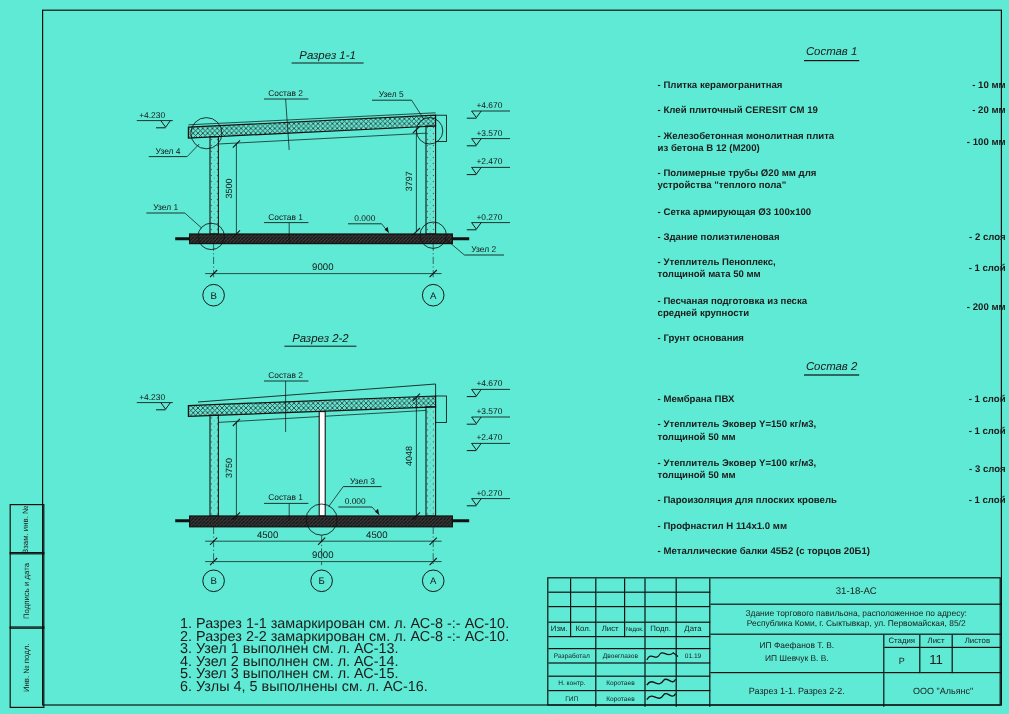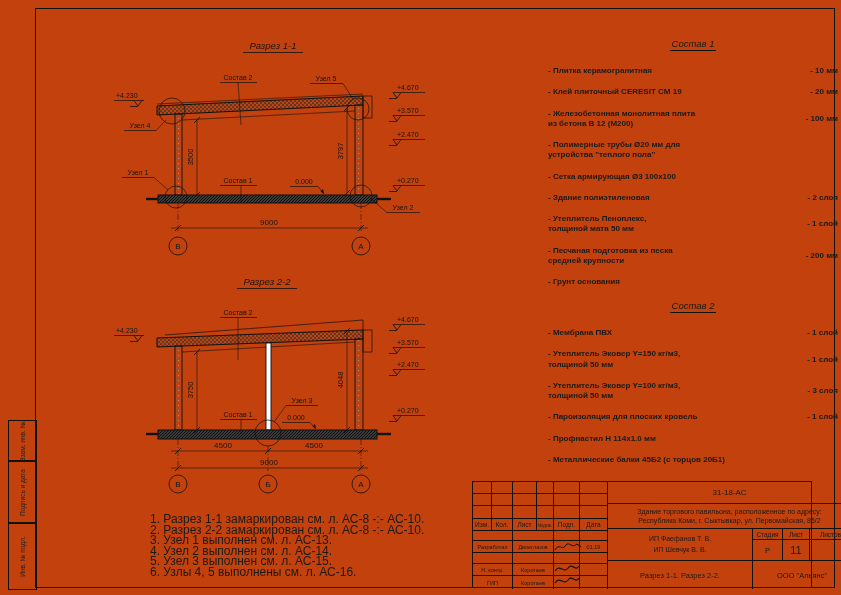--- a/index.html
+++ b/index.html
@@ -1,33 +1,33 @@
 <!DOCTYPE html>
 <html><head>
 <meta charset="utf-8">
 <style>
   html,body{margin:0;padding:0;background:#fff;}
-  .sheet{position:relative;width:841px;height:595px;background:#c2410c;
+  .sheet{position:relative;width:841px;height:595px;background:#5eead4;
          font-family:"Liberation Sans",sans-serif;color:#1b1b1b;overflow:hidden;}
   .abs{position:absolute;}
   .frame{left:35px;top:8px;width:798px;height:578px;border:1.6px solid #111;}
   
   .sidebox{left:8px;width:27px;border:1px solid #111;display:flex;align-items:center;justify-content:center;}
   .vlabel{transform:rotate(-90deg);white-space:nowrap;font-size:6.5px;color:#222;}
   
   .panel{width:290px;font-size:8px;line-height:1.28;}
   .panel-title{font-style:italic;font-size:9.5px;text-align:center;margin-bottom:16px;}
   .panel-title span{border-bottom:1px solid #111;padding:0 2px 1px;}
   .item-row{display:flex;justify-content:space-between;align-items:center;margin-bottom:11px;font-weight:bold;}
   .item-name{white-space:pre-line;max-width:210px;}
   .item-value{white-space:nowrap;margin-left:4px;}
   
   .notes{font-size:12px;line-height:10.5px;}
   
-  .tb{left:472px;top:481px;width:340px;height:107px;border:1.6px solid #111;box-sizing:border-box;font-size:6.5px;}
+  .tb{left:456px;top:481px;width:378px;height:107px;border:1.6px solid #111;box-sizing:border-box;font-size:6.5px;}
   .tb .cell{position:absolute;box-sizing:border-box;border-right:1px solid #111;border-bottom:1px solid #111;
             display:flex;align-items:center;justify-content:center;text-align:center;overflow:hidden;}
   .pre{white-space:pre-line;}
   svg text{font-family:"Liberation Sans",sans-serif;fill:#161616;}
   .secsvg{position:absolute;}
 </style>
 </head>
 <body>
 
 <div class="sheet">

